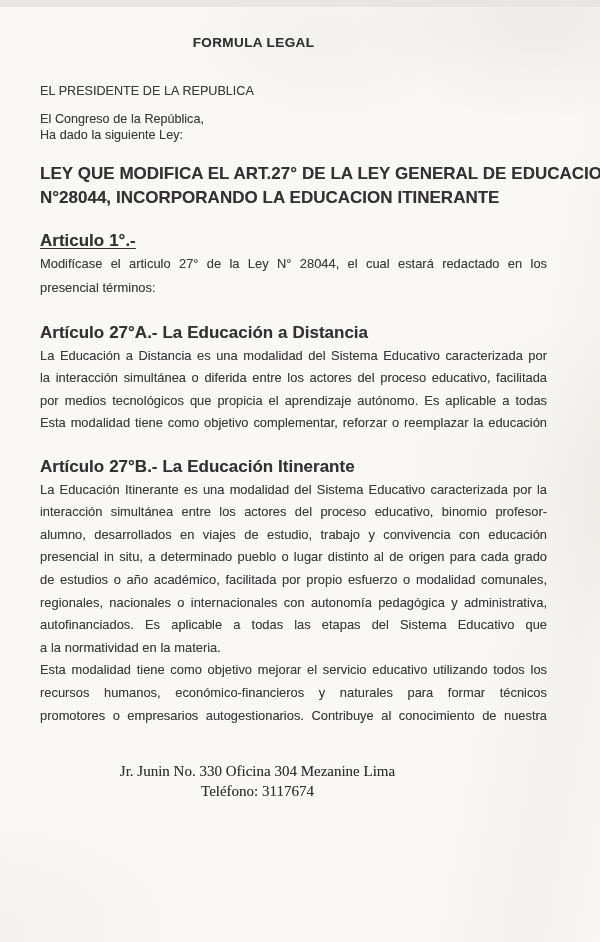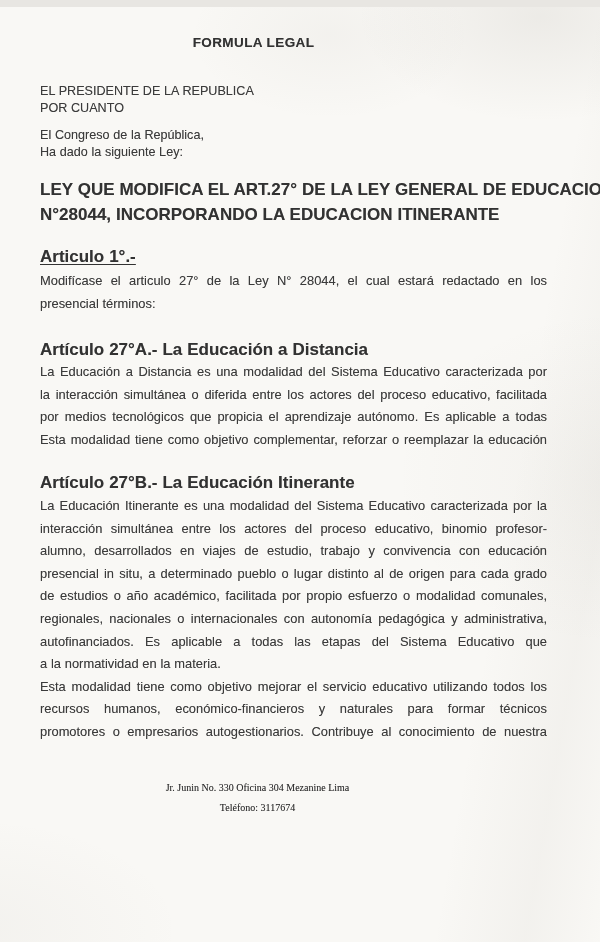--- a/index.html
+++ b/index.html
@@ -60,38 +60,37 @@
   .line.und { text-decoration: underline; text-underline-offset: 2px; }
 
   .small .line { font-size: 12.6px; }
 
   .footer {
     width: 507px;
     transform: translateX(-36px);
     margin-top: 34px;
     text-align: center;
     font-family: "Liberation Serif", serif;
-    font-size: 10px;
+    font-size: 15px;
     line-height: 20px;
     color: #2f2f2f;
     text-shadow: 0 0 0.5px rgba(45,45,45,0.4);
   }
 </style>
 </head>
 <body>
 
 <div class="page">
   <div class="doc">
 
     <div class="title">FORMULA LEGAL</div>
 
     <div id="blocks">
         <div class="block small" style="margin-top: 31px; line-height: 16.5px;">
           <div class="line">EL PRESIDENTE DE LA REPUBLICA</div>
-          <div class="line">POR CUANTO</div>
         </div>
         <div class="block small" style="margin-top: 11px; line-height: 16.5px;">
           <div class="line">El Congreso de la República,</div>
           <div class="line">Ha dado la siguiente Ley:</div>
         </div>
         <div class="block" style="margin-top: 18px; line-height: 24.5px;">
           <div class="line bold">LEY QUE MODIFICA EL ART.27° DE LA LEY GENERAL DE EDUCACION – LEY</div>
           <div class="line bold">N°28044, INCORPORANDO LA EDUCACION ITINERANTE</div>
         </div>
         <div class="block" style="margin-top: 18px; line-height: 23.5px;">

